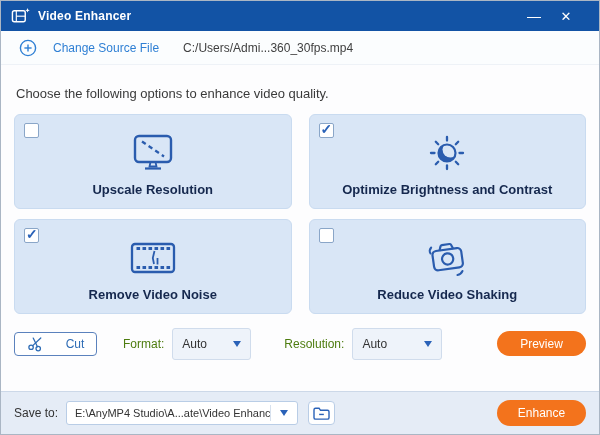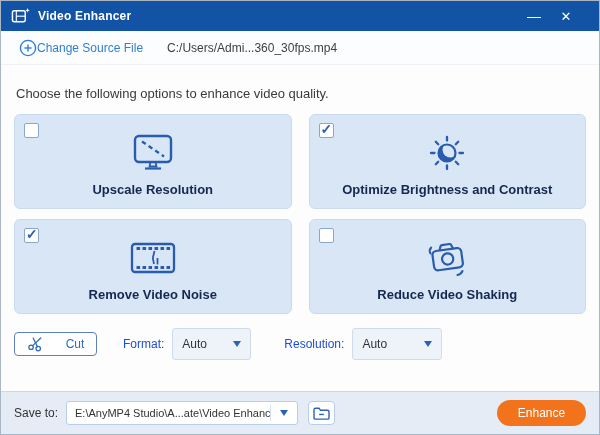--- a/index.html
+++ b/index.html
@@ -24,21 +24,21 @@
     width:22px; height:22px; display:flex; align-items:center; justify-content:center;
     color:#fff; font-size:13px; cursor:default; user-select:none;
   }
   .win-btn.min { margin-right:10px; font-size:14px; }
   
   .srcbar {
     height:34px; background:#fbfdfe; border-bottom:1px solid #eef2f7;
     display:flex; align-items:center; padding:0 18px; flex:0 0 auto;
     font-size:12px;
   }
-  .change-src { display:flex; align-items:center; gap:0; color:#2e7fd4; cursor:pointer; }
+  .change-src { display:flex; align-items:center; gap:16px; color:#2e7fd4; cursor:pointer; }
   .file-path { color:#3f3f3f; margin-left:24px; }
   .file-info { color:#7f7f7f; margin-left:22px; }
   
   .main { flex:1; display:flex; flex-direction:column; background:#fdfdfe; }
   .instruction { margin:21px 0 0 15px; font-size:13px; color:#3a3a3a; }
   .cards {
     margin:13px 13px 0 13px;
     display:grid; grid-template-columns:1fr 1fr; gap:10px 17px;
   }
   .card {
@@ -55,21 +55,21 @@
   }
   .card-icon { height:54px; margin-top:11px; display:flex; align-items:center; justify-content:center; }
   .card-label { margin-top:2px; font-size:13px; font-weight:bold; color:#15284e; text-align:center; }
   
   .toolbar { margin:17px 13px 0 13px; display:flex; align-items:center; height:25px; }
   .cut-btn {
     width:83px; height:24px; background:#fff; border:1px solid #5b82bd; border-radius:4px;
     display:flex; align-items:center; justify-content:center; gap:22px;
     color:#2e6cb5; font-size:12px; cursor:pointer;
   }
-  .ctl-label { font-size:12px; color:#1d4ed8; }
+  .ctl-label { font-size:12px; color:#4d7c0f; }
   .fmt-label { margin-left:26px; }
   .res-label { margin-left:33px; }
   .dropdown {
     margin-left:8px; height:32px; background:#eef3fa; border:1px solid #d0dcec; border-radius:3px;
     display:flex; align-items:center; justify-content:space-between; padding:0 9px;
     font-size:12px; color:#333; cursor:pointer;
   }
   .dd-format { width:79px; }
   .dd-resolution { width:90px; }
   .tri-down {
@@ -238,20 +238,21 @@
         <span>Auto</span>
         <span class="tri-down"></span>
       </span>
 
       <span class="ctl-label res-label">Resolution:</span>
       <span class="dropdown dd-resolution">
         <span>Auto</span>
         <span class="tri-down"></span>
       </span>
 
+      <button class="orange-btn preview-btn">Preview</button>
     </div>
 
     <div class="footer">
       <span class="save-label">Save to:</span>
       <span class="save-combo">
         <span class="save-path">E:\AnyMP4 Studio\A...ate\Video Enhancer</span>
         <span class="combo-sep"></span>
         <span class="combo-arrow">
           <span class="tri-down"></span>
         </span>

